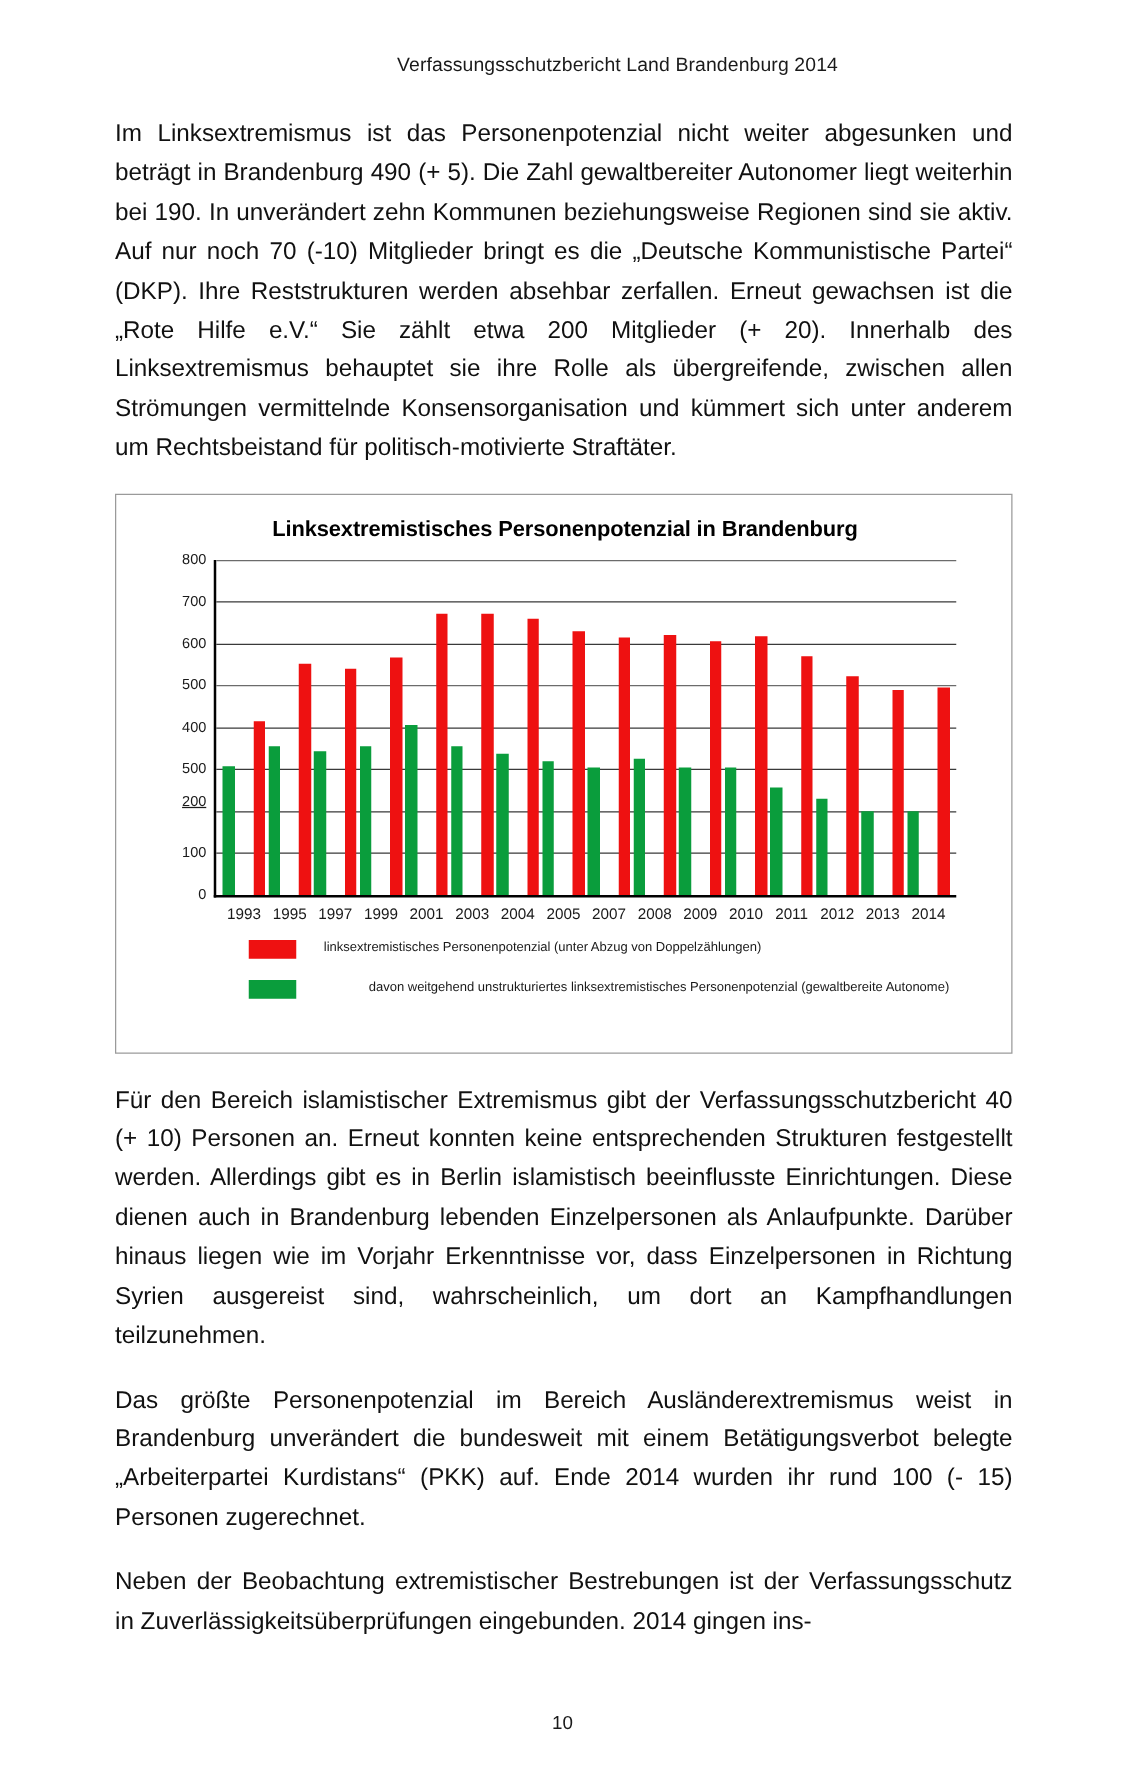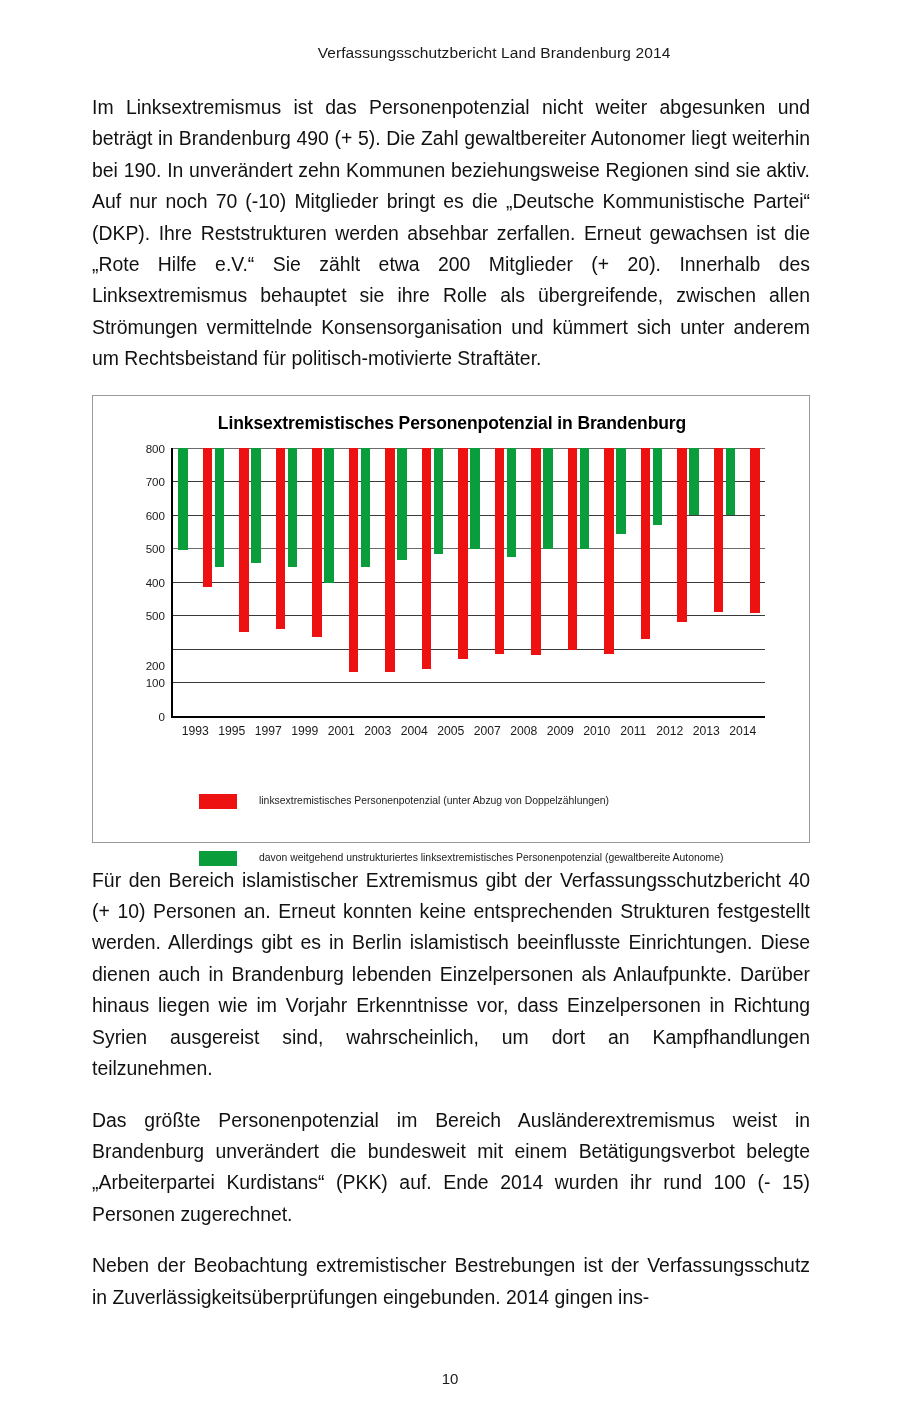--- a/index.html
+++ b/index.html
@@ -121,20 +121,21 @@
     align-items: flex-end;
     justify-content: space-between;
     padding: 0 4px;
     box-sizing: border-box;
   }
 
   .group {
     position: relative;
     height: 100%;
     display: flex;
+    align-items: flex-end;
     justify-content: center;
     gap: 15px;
     flex: 1 1 0;
   }
 
   .bar {
     width: 9.5px;
   }
   .bar.red   { background: #ee1111; }
   .bar.green { background: #0a9d3c; }
@@ -154,23 +155,22 @@
   .legend {
     position: absolute;
     left: 106px;
     top: 356px;
     width: 600px;
   }
   .legend-row {
     display: flex;
     align-items: center;
     margin-bottom: 17px;
-    margin-top: 42px;
-  }
-  .legend-row:last-child { margin-bottom: 0; }
+  }
+  .legend-row:last-child { margin-bottom: 0; gap: 36px; }
   .swatch {
     width: 38px;
     height: 15px;
     flex: 0 0 auto;
     margin-right: 22px;
   }
   .swatch.red   { background: #ee1111; }
   .swatch.green { background: #0a9d3c; }
   .legend-label {
     font-size: 10.4px;
@@ -203,21 +203,21 @@
     <div class="chart-box">
 
       <div class="chart-title">Linksextremistisches Personenpotenzial in Brandenburg</div>
 
       <div class="plot" id="plot">
         <div id="gridlines">
             <div class="ytick" style="top: 268px;">0</div>
             <div class="gridline" style="top: 234.5px;"></div>
             <div class="ytick" style="top: 234.5px;">100</div>
             <div class="gridline" style="top: 201px;"></div>
-            <div class="ytick" style="top: 217px;">200</div>
+            <div class="ytick" style="top: 193px; text-decoration: underline;">200</div>
             <div class="gridline" style="top: 167.5px;"></div>
             <div class="ytick" style="top: 167.5px;">500</div>
             <div class="gridline" style="top: 134px;"></div>
             <div class="ytick" style="top: 134px;">400</div>
             <div class="gridline major" style="top: 100.5px;"></div>
             <div class="ytick" style="top: 100.5px;">500</div>
             <div class="gridline" style="top: 67px;"></div>
             <div class="ytick" style="top: 67px;">600</div>
             <div class="gridline" style="top: 33.5px;"></div>
             <div class="ytick" style="top: 33.5px;">700</div>

